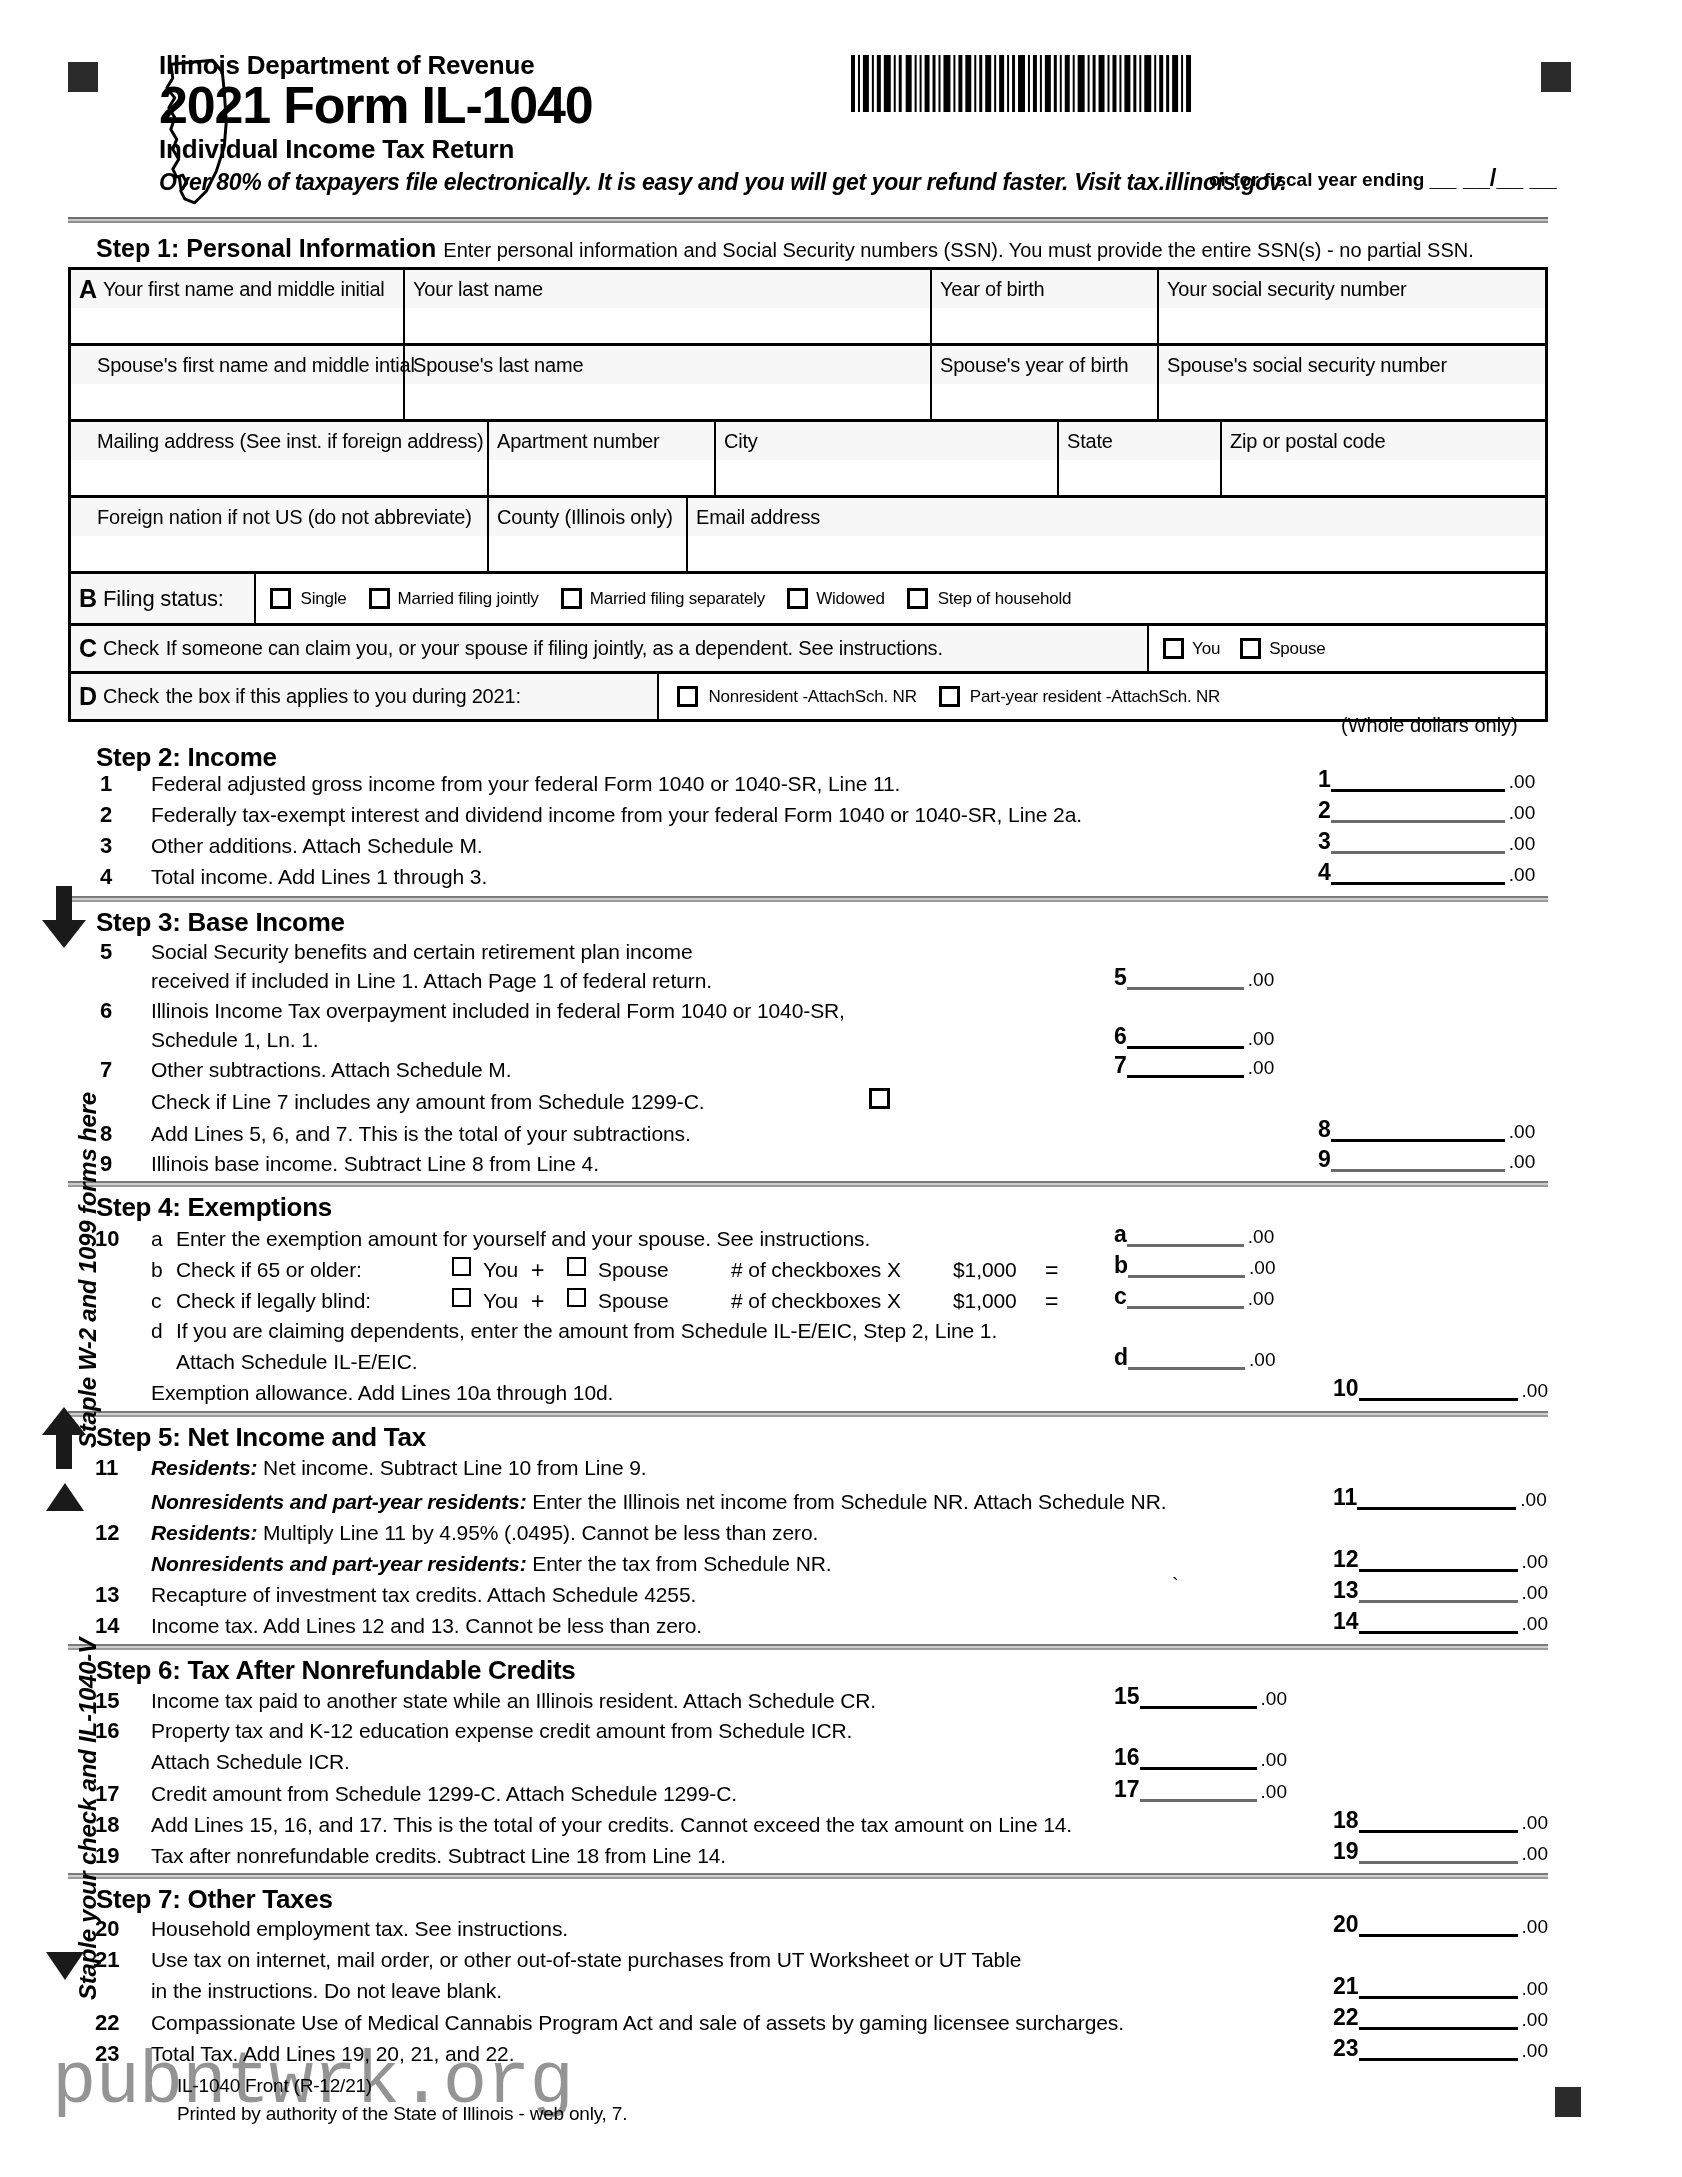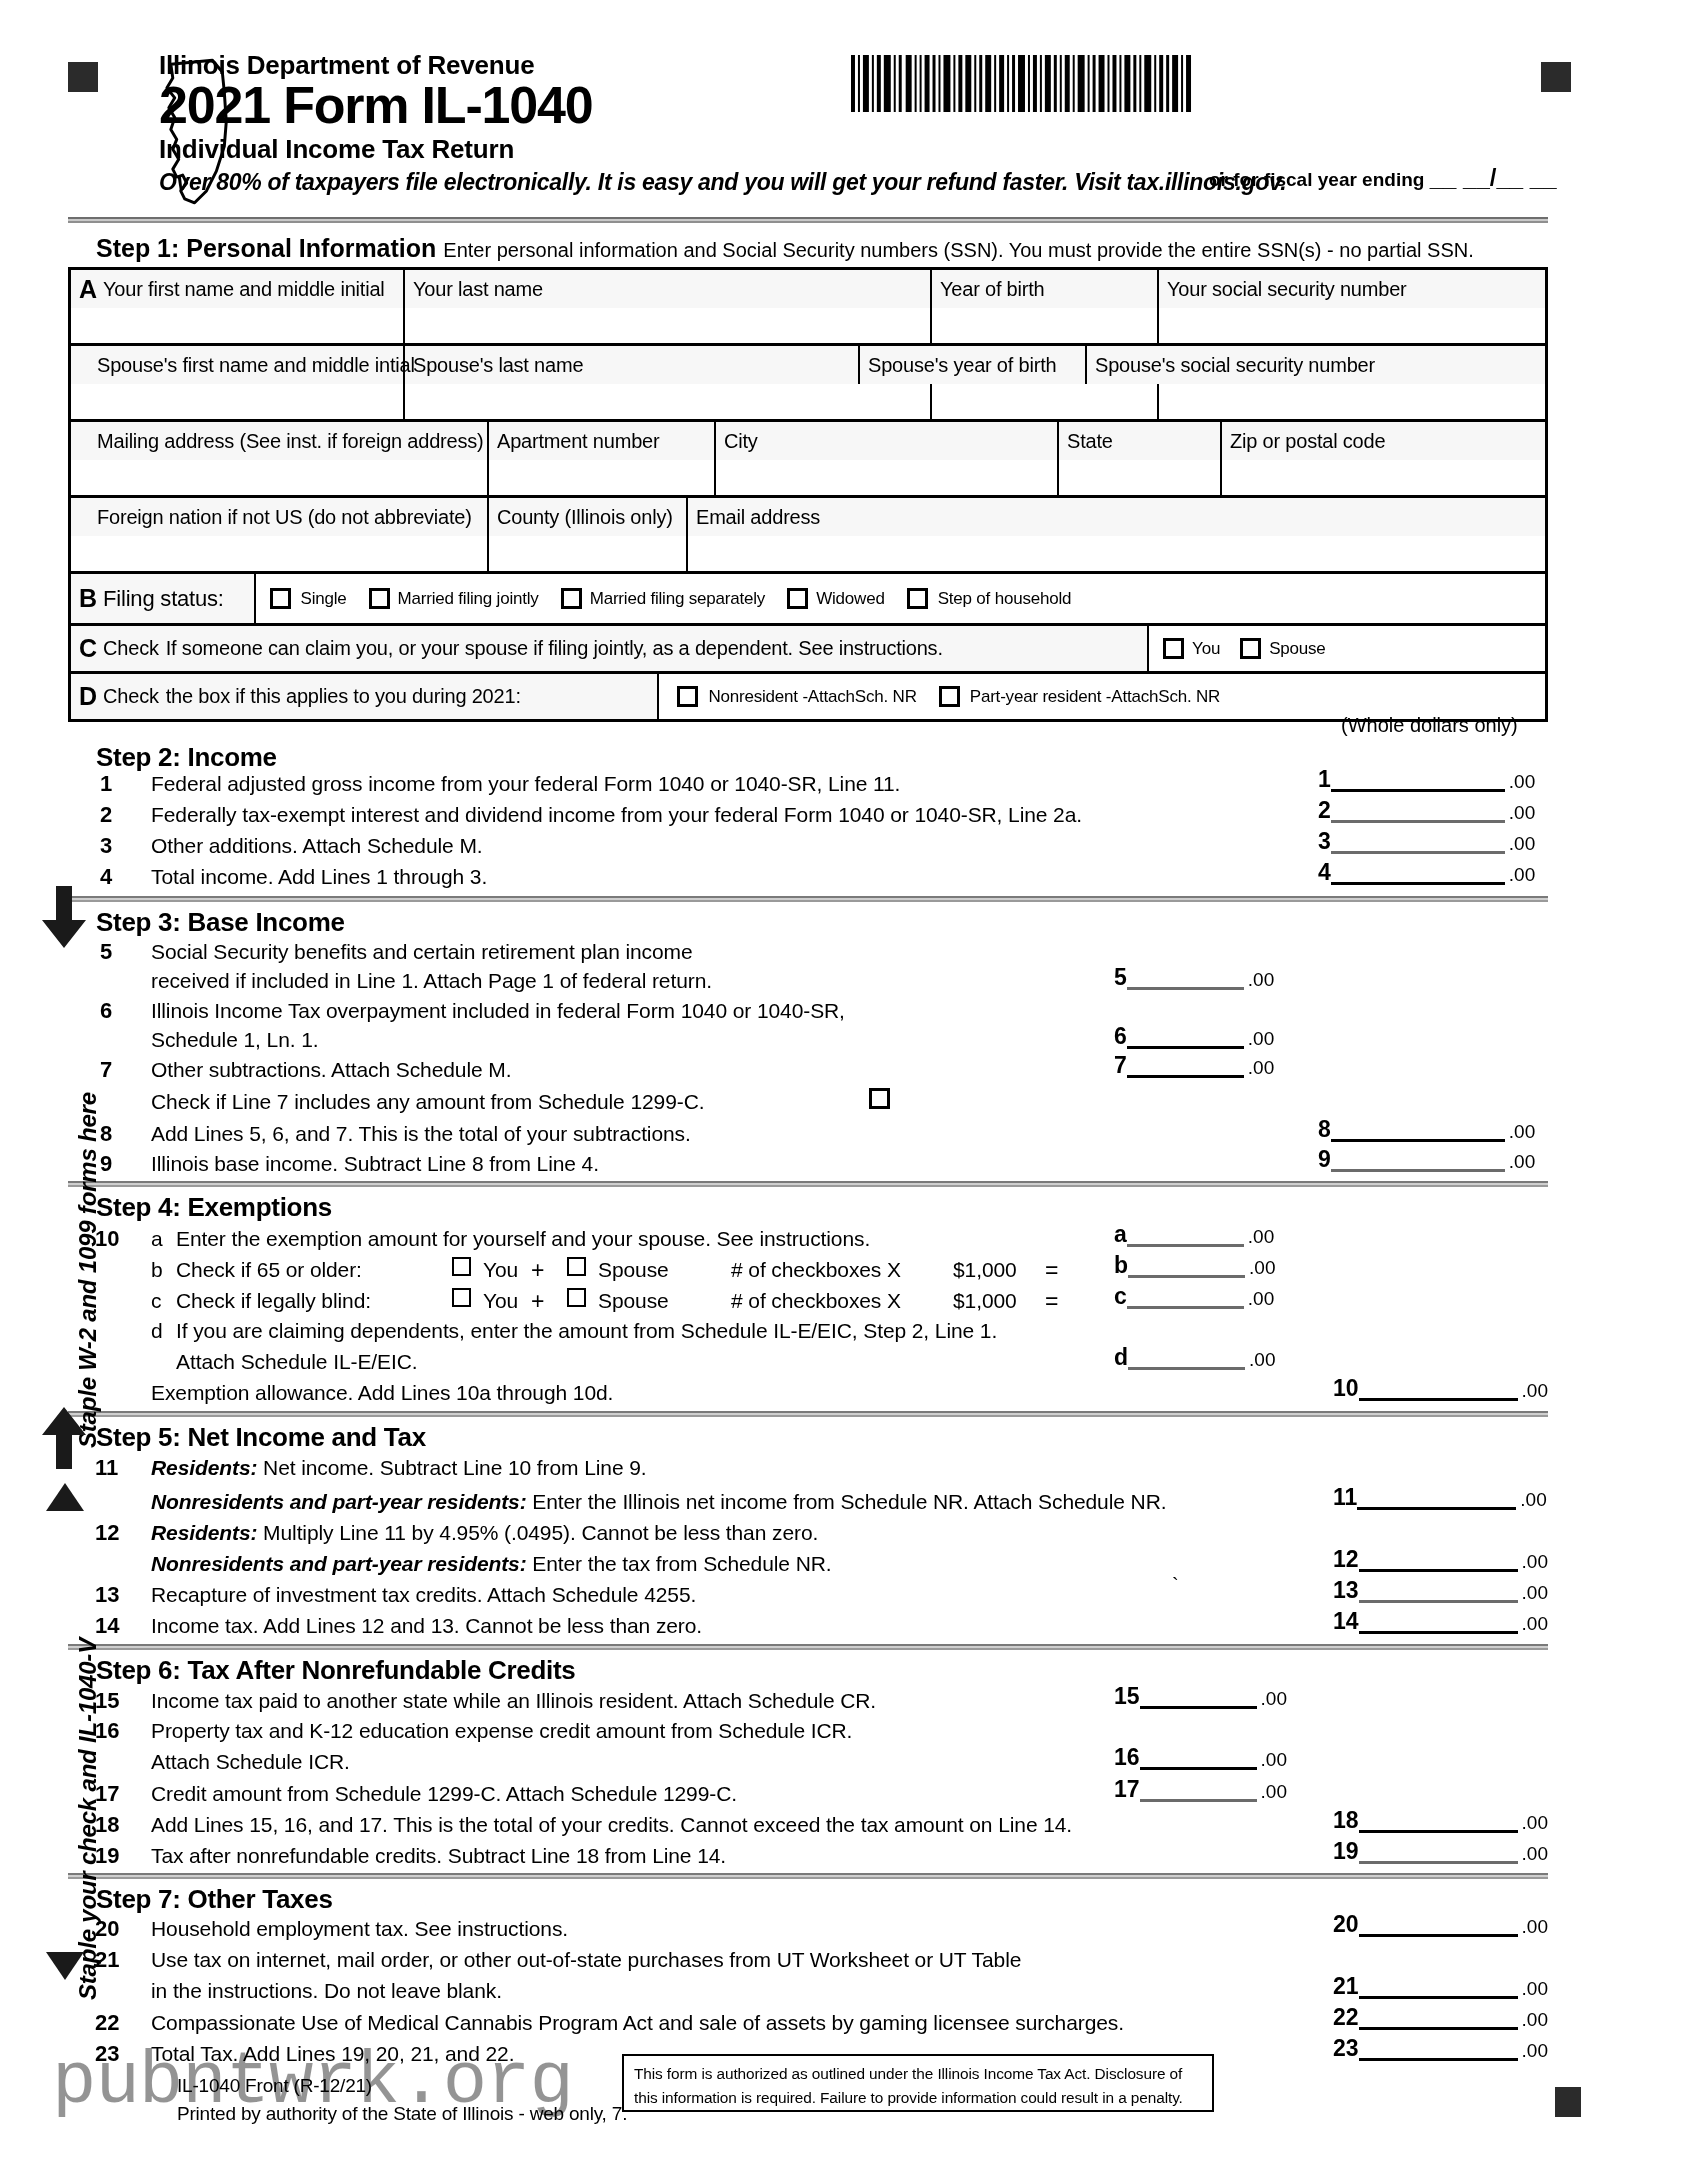--- a/index.html
+++ b/index.html
@@ -203,21 +203,21 @@
       <div class="cell" style="width:334px"></div>
       <div class="cell" style="width:527px"></div>
       <div class="cell" style="width:227px"></div>
       <div class="cell" style="width:385px"></div>
     </div>
 
     <div class="trow lblrow">
       <div class="cell" style="width:334px">
         <span class="lbl" style="padding-left:26px">Spouse's first name and middle intial</span>
         </div>
-      <div class="cell" style="width:455px">
+      <div class="cell" style="width:527px">
         <span class="lbl">Spouse's last name</span>
         </div>
       <div class="cell" style="width:227px">
         <span class="lbl">Spouse's year of birth</span>
         </div>
       <div class="cell" style="width:385px">
         <span class="lbl">Spouse's social security number</span>
         </div>
     </div>
     <div class="trow inrow thickbot">
@@ -597,19 +597,15 @@
   <div class="vert" style="left:74px; top:2000px">Staple your check and IL-1040-V</div>
   <svg style="position:absolute;left:46px; top:1952px; width:38px;height:28px" viewBox="0 0 38 28">
     <polygon points="0,0 38,0 19,28" fill="#1a1a1a"></polygon>
   </svg>
 
   <div class="watermark">pubntwrk.org</div>
   <div class="formid">
     <div>IL-1040 Front (R-12/21)</div>
     <div>Printed by authority of the State of Illinois - web only, 7.</div>
   </div>
-  <div class="authbox">
-    <div>This form is authorized as outlined under the Illinois Income Tax Act.  Disclosure of</div>
-    <div>this information is required.  Failure to provide information could result in a penalty.</div>
-  </div>
 
 </div>
 
 
 </body></html>

